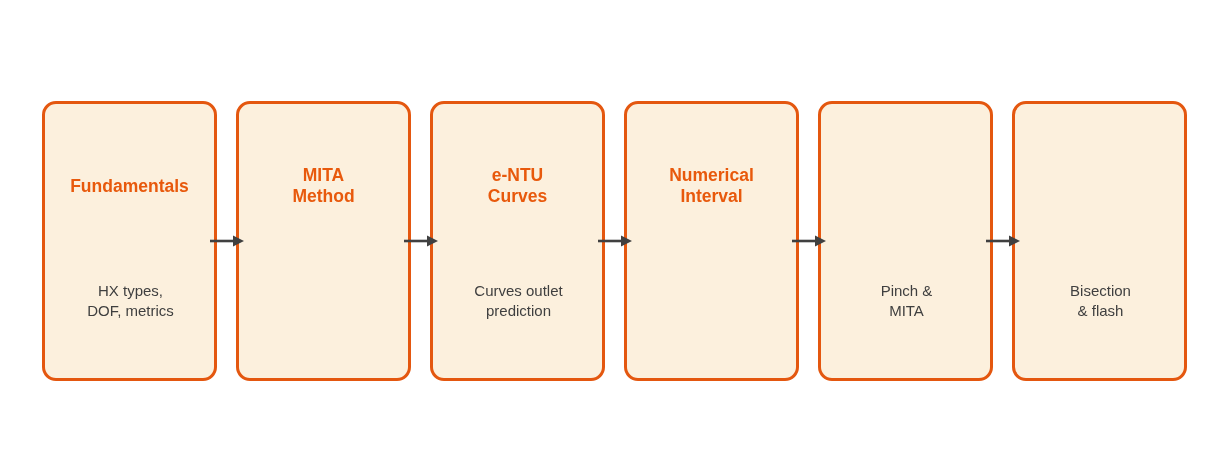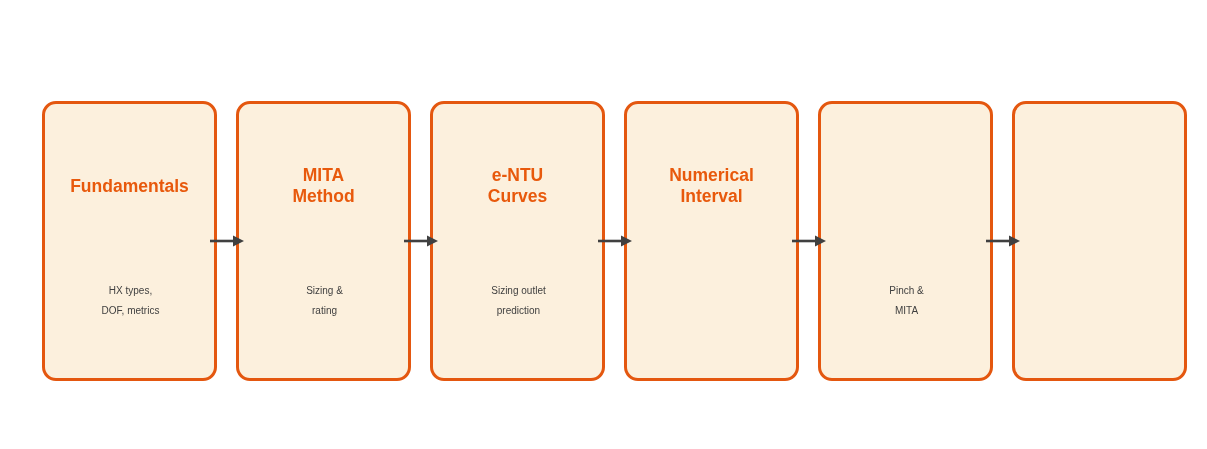--- a/index.html
+++ b/index.html
@@ -48,21 +48,21 @@
     color: var(--title-color);
     white-space: pre-line;
   }
   .box-body {
     position: absolute;
     top: 197px;
     left: 6px;
     right: 4px;
     transform: translateY(-50%);
     text-align: center;
-    font-size: 10px;
+    font-size: 15px;
     line-height: 20px;
     color: var(--body-color);
     white-space: pre-line;
   }
   .connector {
     width: 19px;
     flex: none;
     display: flex;
     align-items: center;
     justify-content: center;
@@ -92,35 +92,33 @@
   <div class="connector">
     <svg width="34" height="14" viewBox="0 0 34 14">
       <line x1="0" y1="7" x2="25" y2="7"></line>
       <polygon points="23,1.5 34,7 23,12.5"></polygon>
     </svg>
   </div>
 
   <div class="flow-box">
     <div class="box-title">MITA
 Method</div>
-    <div class="box-body">Sizing &amp;
-rating</div>
   </div>
 
   <div class="connector">
     <svg width="34" height="14" viewBox="0 0 34 14">
       <line x1="0" y1="7" x2="25" y2="7"></line>
       <polygon points="23,1.5 34,7 23,12.5"></polygon>
     </svg>
   </div>
 
   <div class="flow-box">
     <div class="box-title">e-NTU
 Curves</div>
-    <div class="box-body">Sizing outlet
+    <div class="box-body">Curves outlet
 prediction</div>
   </div>
 
   <div class="connector">
     <svg width="34" height="14" viewBox="0 0 34 14">
       <line x1="0" y1="7" x2="25" y2="7"></line>
       <polygon points="23,1.5 34,7 23,12.5"></polygon>
     </svg>
   </div>
 
@@ -142,14 +140,16 @@
   </div>
 
   <div class="connector">
     <svg width="34" height="14" viewBox="0 0 34 14">
       <line x1="0" y1="7" x2="25" y2="7"></line>
       <polygon points="23,1.5 34,7 23,12.5"></polygon>
     </svg>
   </div>
 
   <div class="flow-box">
+    <div class="box-body">Bisection
+&amp; flash</div>
   </div>
 </div>
 
 </body></html>

